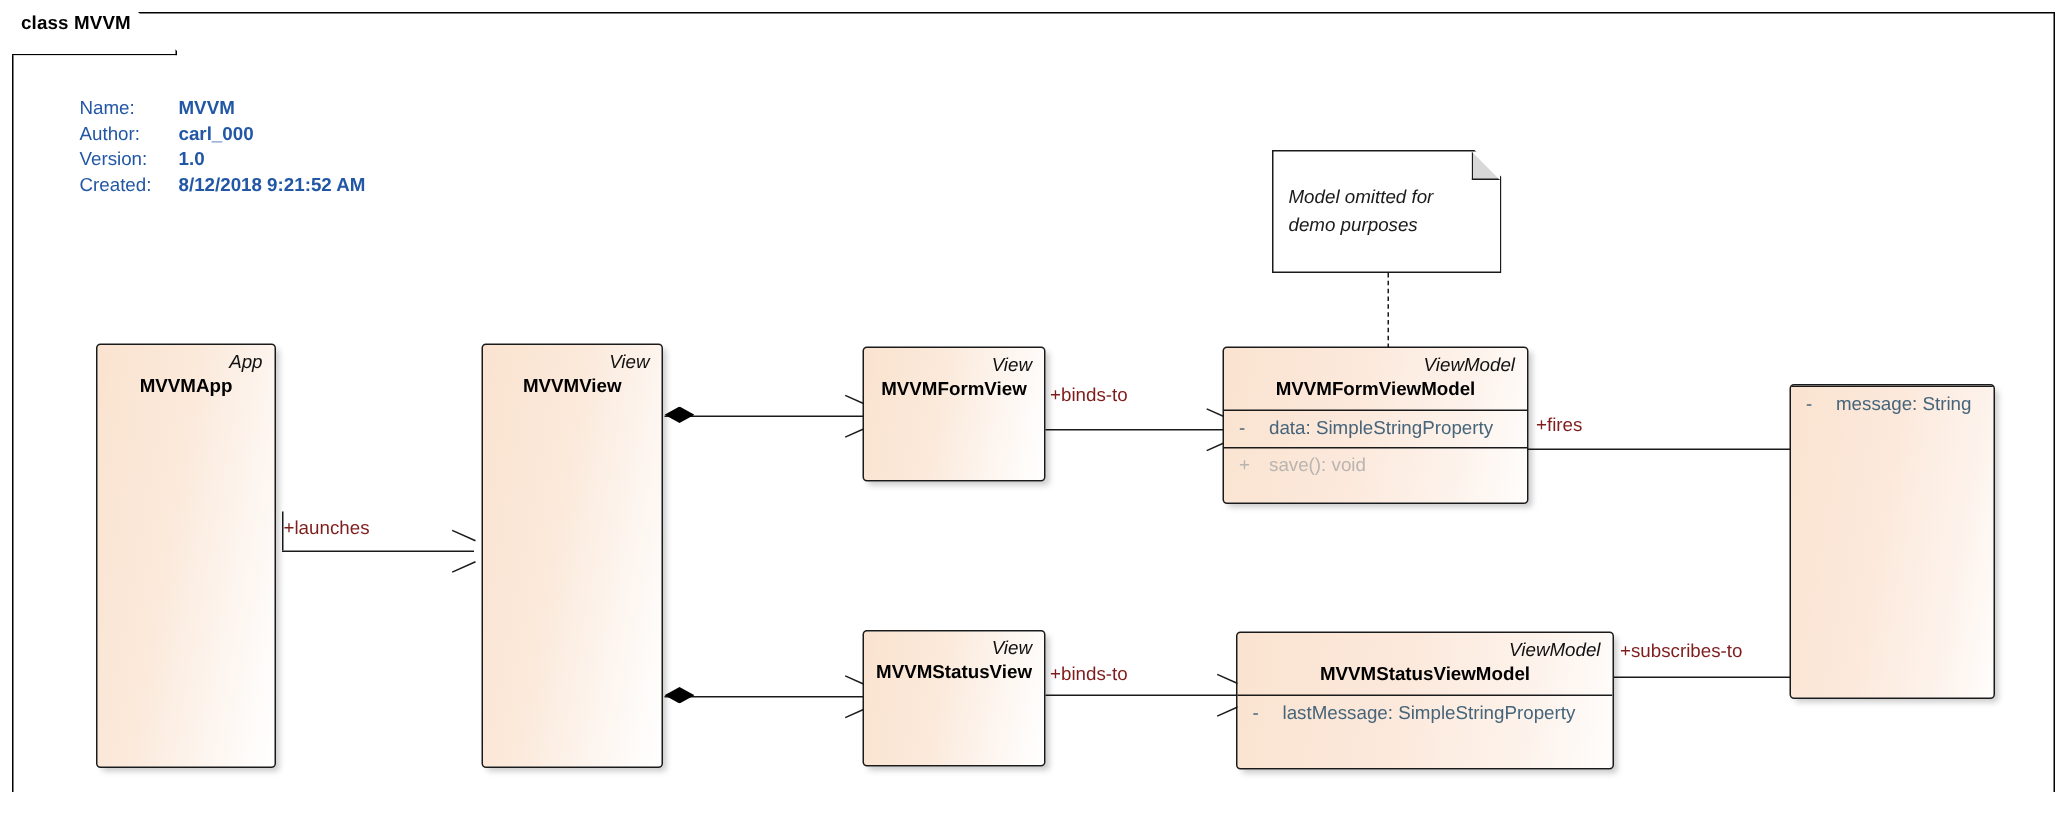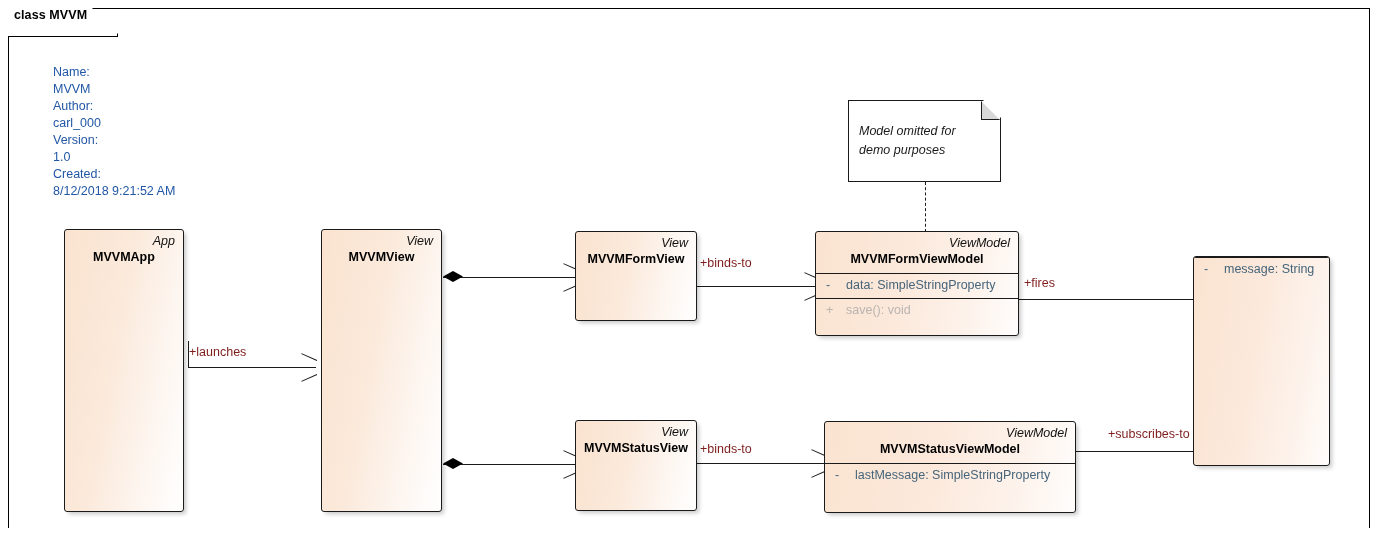--- a/index.html
+++ b/index.html
@@ -12,23 +12,23 @@
   .frame-tab{position:absolute;left:8px;top:8px;height:29px;width:110px;
              background:#fff;border:1.5px solid #000;border-top:none;border-left:none;
              box-sizing:border-box;
              -webkit-clip-path:polygon(0 0,84px 0,110px 26px,110px 29px,0 29px);
              clip-path:polygon(0 0,84px 0,110px 26px,110px 29px,0 29px);}
   .frame-tab-label{position:absolute;left:14px;top:8px;font-size:12.5px;font-weight:bold;
                    color:#000;letter-spacing:.1px;white-space:nowrap;}
 
   
   .meta{position:absolute;left:53px;top:64px;font-size:12.5px;color:#2257a5;line-height:17px;}
-  .meta-row{display:flex;flex-direction:column;}
+  .meta-row{display:flex;}
   .meta-key{width:66px;flex:none;}
-  .meta-val{white-space:nowrap;}
+  .meta-val{white-space:nowrap;font-weight:bold;}
 
   
   .cls{position:absolute;box-sizing:border-box;border:1.2px solid #1a1a1a;border-radius:3px;
        background:linear-gradient(100deg,#fae3d0 0%,#fbe9da 40%,#fdf5ef 72%,#ffffff 100%);
        box-shadow:3px 3px 4px -1px rgba(0,0,0,.22);overflow:hidden;}
   .cls-head{position:relative;padding:3px 8px 5px 8px;}
   .stereo{text-align:right;font-style:italic;font-size:12.5px;color:#111;line-height:16px;
           white-space:nowrap;}
   .cname{text-align:center;font-weight:bold;font-size:12.5px;color:#000;line-height:17px;
          white-space:nowrap;}
@@ -109,21 +109,21 @@
   <div class="conn-label" style="left:700px;top:256px;">+binds-to</div>
 
   <div class="hline" style="left:1018px;top:299px;width:177px;"></div>
   <div class="conn-label" style="left:1024px;top:276px;">+fires</div>
 
   <div class="hline" style="left:697px;top:463px;width:130px;"></div>
   <div class="arrowopen" style="left:810px;top:454px;"></div>
   <div class="conn-label" style="left:700px;top:442px;">+binds-to</div>
 
   <div class="hline" style="left:1076px;top:451px;width:119px;"></div>
-  <div class="conn-label" style="left:1080px;top:427px;padding-left:28px;">+subscribes-to</div>
+  <div class="conn-label" style="left:1080px;top:427px;">+subscribes-to</div>
 
   <div class="vdash" style="left:925px;top:182px;height:50px;"></div>
 
   <div class="note" style="left:848px;top:100px;width:153px;height:82px;font-style:italic;">
     <div class="note-fold"></div>
     <div class="note-txt">
       <div>Model omitted for</div>
       <div>demo purposes</div>
     </div>
   </div>

